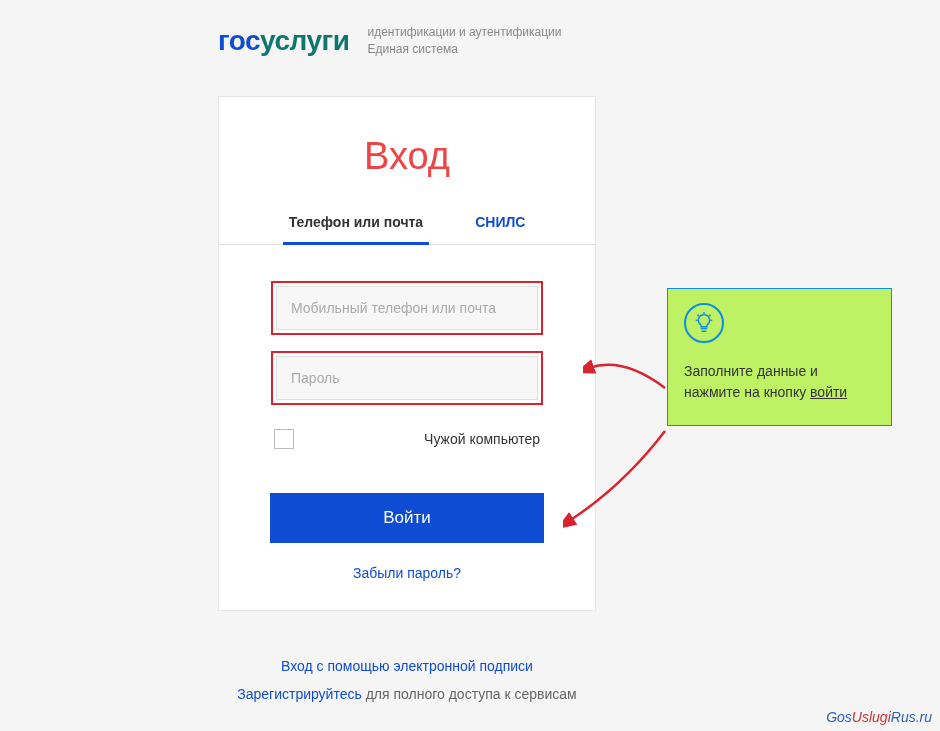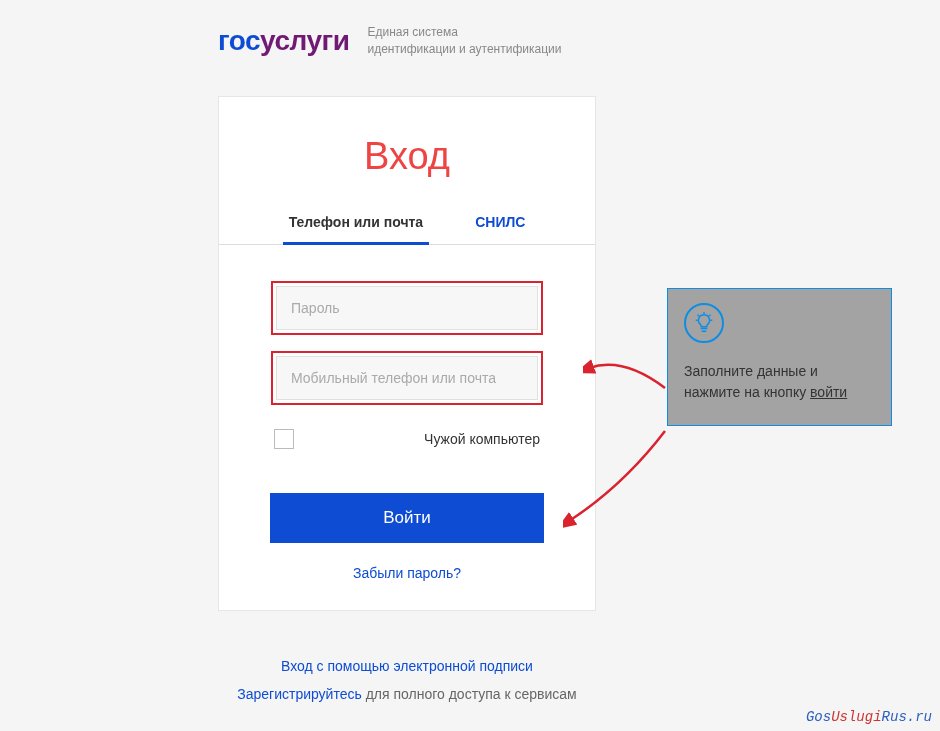--- a/index.html
+++ b/index.html
@@ -18,21 +18,21 @@
       display: flex;
       align-items: center;
       gap: 18px;
     }
     .logo {
       font-size: 28px;
       font-weight: 700;
       letter-spacing: -0.5px;
     }
     .logo .blue { color: #0d4cd3; }
-    .logo .red { color: #701a75; }
+    .logo .red { color: #0f766e; }
     .tagline {
       font-size: 12px;
       color: #888;
       line-height: 1.4;
     }
     .card {
       position: absolute;
       top: 96px;
       left: 218px;
       width: 378px;
@@ -143,21 +143,21 @@
     .bottom-links .link {
       color: #0d4cd3;
       cursor: pointer;
     }
     .tip-box {
       position: absolute;
       top: 288px;
       left: 667px;
       width: 225px;
       border: 1px solid #0d8de3;
-      background: #a3a3a3;
+      background: #bef264;
       padding: 14px 16px 22px;
     }
     .bulb {
       width: 40px;
       height: 40px;
       border: 2px solid #0d8de3;
       border-radius: 50%;
       display: flex;
       align-items: center;
       justify-content: center;
@@ -182,53 +182,53 @@
       position: absolute;
       top: 426px;
       left: 563px;
       pointer-events: none;
     }
     .watermark {
       position: absolute;
       bottom: 6px;
       right: 8px;
       font-size: 14px;
-      font-family: Liberation Mono, monospace;
+      font-family: Liberation Sans, sans-serif;
       font-style: italic;
     }
     .watermark .w-blue { color: #2a5fbf; }
     .watermark .w-red { color: #c33; }
   </style>
 </head>
 <body>
 
 <div class="header">
   <div class="logo">
     <span class="blue">гос</span><span class="red">услуги</span>
   </div>
   <div class="tagline">
+    <div>идентификации и аутентификации</div>
     <div>Единая система</div>
-    <div>идентификации и аутентификации</div>
   </div>
 </div>
 
 <div class="card">
   <div class="title">Вход</div>
 
   <div class="tabs">
     <div class="tab active">Телефон или почта</div>
     <div class="tab">СНИЛС</div>
   </div>
 
   <div class="form">
     <div class="input-wrap">
-      <input class="input-field" type="password" placeholder="Пароль" style="">
+      <input class="input-field" type="text" placeholder="Мобильный телефон или почта" style="">
     </div>
     <div class="input-wrap">
-      <input class="input-field" type="text" placeholder="Мобильный телефон или почта" style="">
+      <input class="input-field" type="password" placeholder="Пароль" style="">
     </div>
   </div>
 
   <div class="chk-row">
     <div class="chk"></div>
     <span class="chk-label">Чужой компьютер</span>
   </div>
 
   <button class="login-btn">Войти</button>
 

